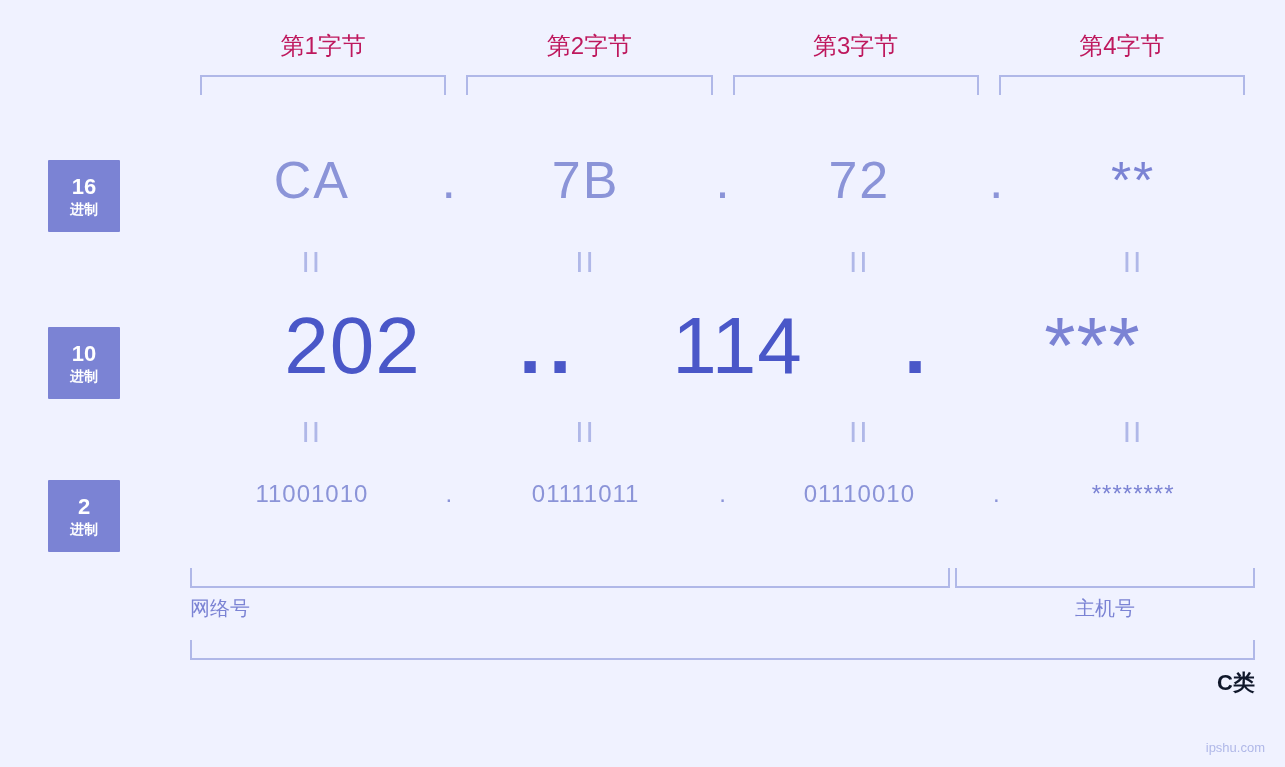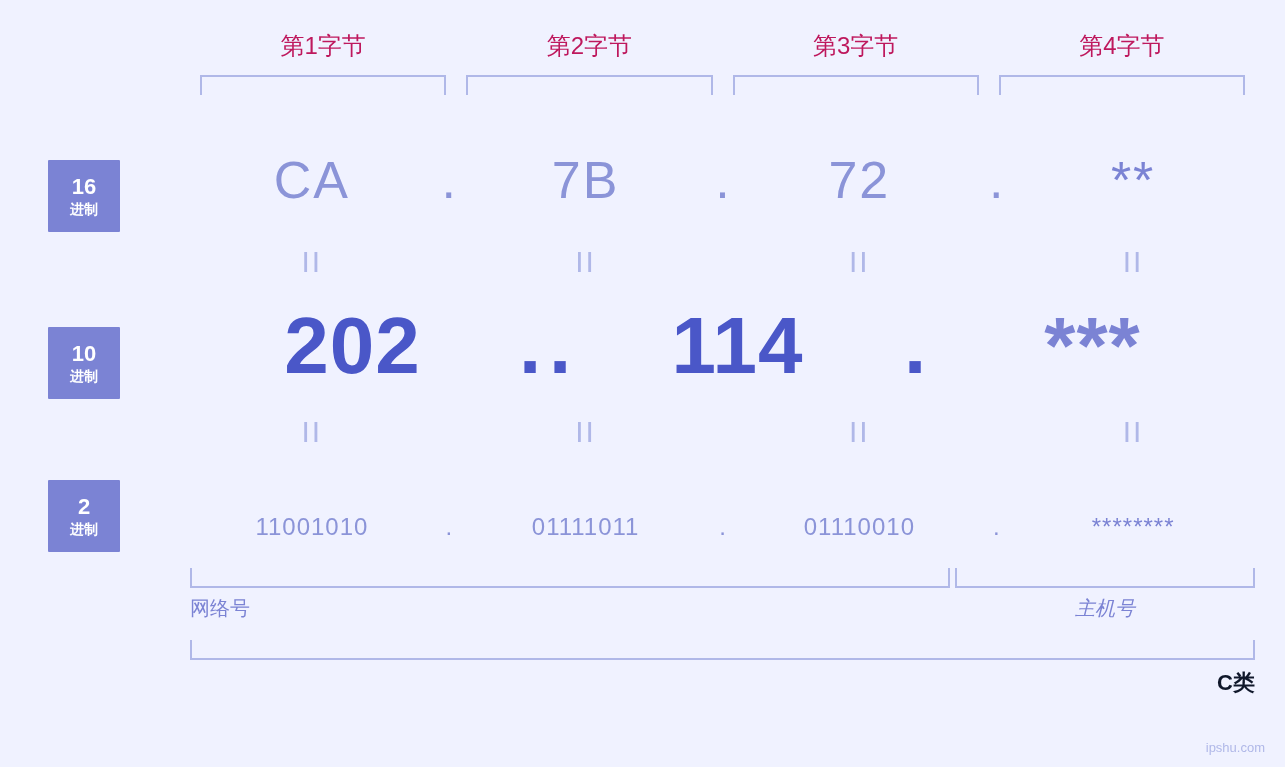--- a/index.html
+++ b/index.html
@@ -148,21 +148,21 @@
       display: flex;
       align-items: center;
       justify-content: center;
     }
 
     .dec-val {
       flex: 1;
       text-align: center;
       font-size: 80px;
       color: #4a57c8;
-      font-weight: bold;
+      font-weight: normal;
       letter-spacing: 1px;
     }
 
     .dec-val.masked {
       color: #7b83d4;
       font-size: 80px;
     }
 
     .dot-dec {
       font-size: 80px;
@@ -174,21 +174,20 @@
 
     
     .bin-row {
       position: absolute;
       top: 480px;
       left: 190px;
       right: 30px;
       display: flex;
       align-items: center;
       justify-content: space-between;
-      margin-top: 33px;
     }
 
     .bin-val {
       flex: 1;
       text-align: center;
       font-size: 24px;
       color: #8b94d8;
       letter-spacing: 1px;
     }
 
@@ -238,21 +237,20 @@
     }
 
     .host-label {
       position: absolute;
       top: 595px;
       right: 30px;
       width: 300px;
       text-align: center;
       font-size: 20px;
       color: #7b83d4;
-      font-style: italic;
     }
 
     
     .bracket-class {
       position: absolute;
       top: 640px;
       left: 190px;
       right: 30px;
       height: 20px;
       border-bottom: 2px solid #b0b8e8;

